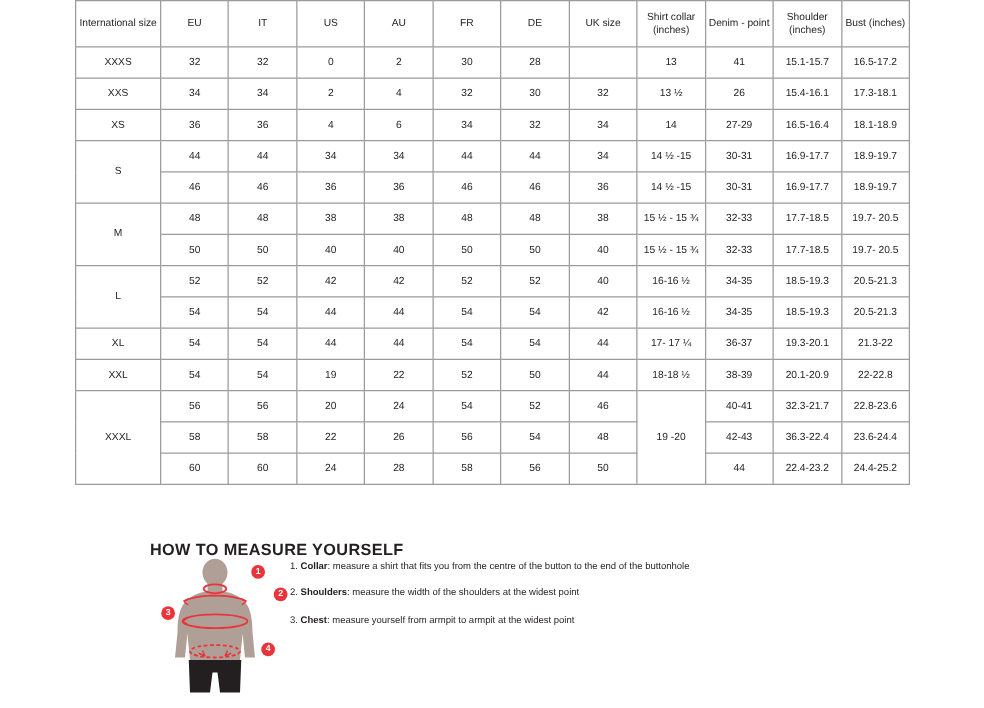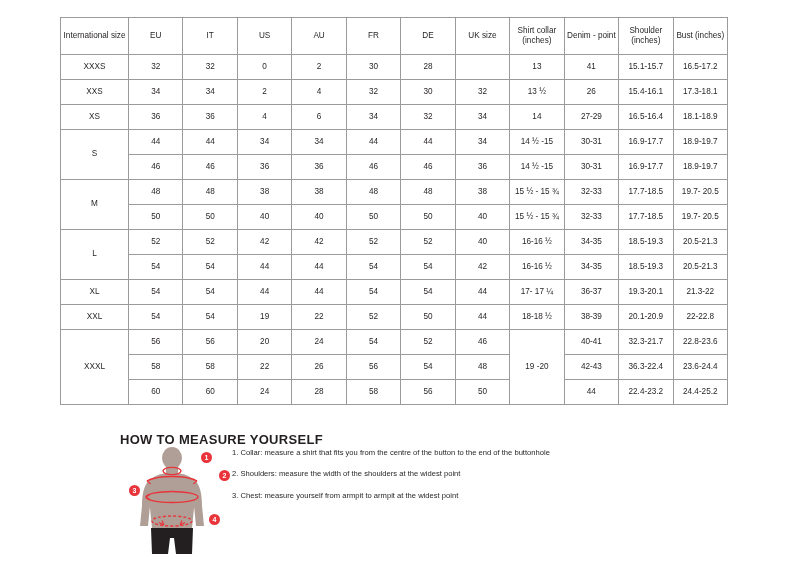--- a/index.html
+++ b/index.html
@@ -16,21 +16,21 @@
     overflow: hidden;
   }
   .page {
     position: relative;
     width: 787px;
     height: 566px;
   }
   table.size-table {
     position: absolute;
     left: 60px;
-    top: 17px;
+    top: 0;
     width: 668px;
     border-collapse: collapse;
     table-layout: fixed;
   }
   table.size-table th,
   table.size-table td {
     border: 1px solid #9b9b9b;
     font-size: 8.2px;
     font-weight: normal;
     text-align: center;
@@ -77,21 +77,21 @@
     width: 540px;
   }
   .note {
     font-size: 7.6px;
     line-height: 1.3;
     color: #231f20;
     margin-bottom: 11.5px;
     white-space: nowrap;
   }
   .note b {
-    font-weight: normal;
+    font-weight: bold;
   }
   .bullet {
     position: absolute;
     width: 11px;
     height: 11px;
     border-radius: 50%;
     background: #e8343a;
     color: #ffffff;
     font-size: 7px;
     line-height: 11px;

